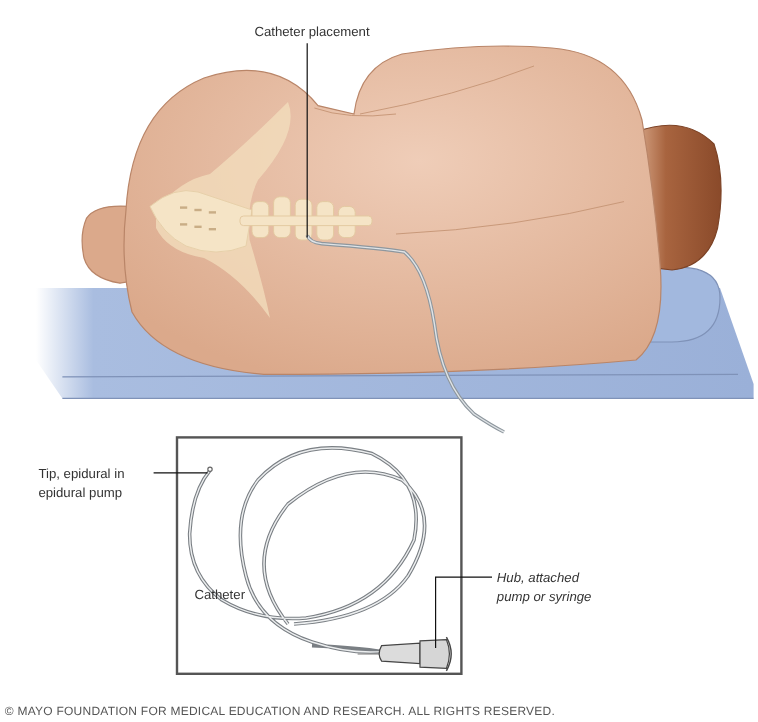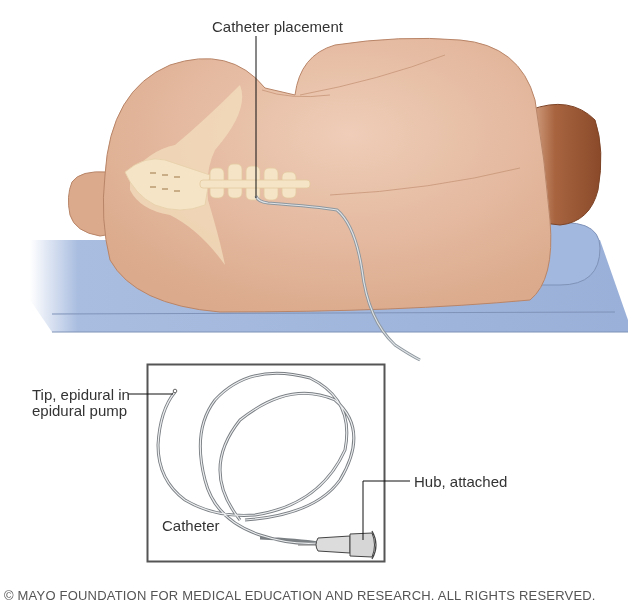--- a/index.html
+++ b/index.html
@@ -1,18 +1,18 @@
 <!DOCTYPE html>
 <html><head>
 <meta charset="utf-8">
 <style>
   html, body { margin: 0; padding: 0; background: #ffffff; }
   body { width: 632px; height: 602px; position: relative; overflow: hidden; font-family: "Liberation Sans", sans-serif; }
-  .label { position: absolute; font-size: 15px; color: #333333; line-height: 16px; }
-  .copyright { position: absolute; left: 4px; top: 588px; font-size: 13px; color: #555; letter-spacing: 0.2px; }
+  .label { position: absolute; font-size: 11px; color: #333333; line-height: 16px; }
+  .copyright { position: absolute; left: 4px; top: 588px; font-size: 10px; color: #555; letter-spacing: 0.2px; }
   svg { position: absolute; left: 0; top: 0; }
 </style>
 </head>
 <body>
 
 <svg width="632" height="602" viewBox="0 0 632 602">
   <defs>
     <linearGradient id="padGrad" x1="0" x2="1" y1="0" y2="0">
       <stop offset="0" stop-color="#ffffff"></stop>
       <stop offset="0.08" stop-color="#a9bde0"></stop>
@@ -105,19 +105,20 @@
   <polyline points="410,481 363,481 363,540" fill="none" stroke="#111" stroke-width="1"></polyline>
 </svg>
 
 <div class="label" style="left:212px; top:19px;">Catheter placement</div>
 
 <div class="label" style="left:32px; top:387px;">
   <div>Tip, epidural in</div>
   <div>epidural pump</div>
 </div>
 
-<div class="label" style="left:414px; top:474px;">
+<div class="label" style="left:414px; top:474px;font-style:italic;">
   <div>Hub, attached</div>
+  <div>pump or syringe</div>
 </div>
 
-<div class="label" style="left:162px; top:518px;text-align:right;">Catheter</div>
+<div class="label" style="left:162px; top:488px;text-align:right;">Catheter</div>
 
 <div class="copyright">© MAYO FOUNDATION FOR MEDICAL EDUCATION AND RESEARCH. ALL RIGHTS RESERVED.</div>
 
 </body></html>

